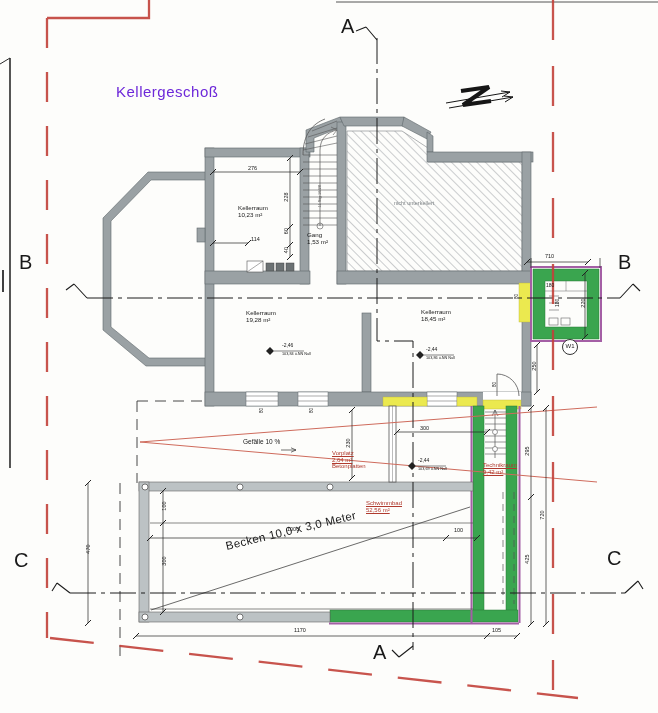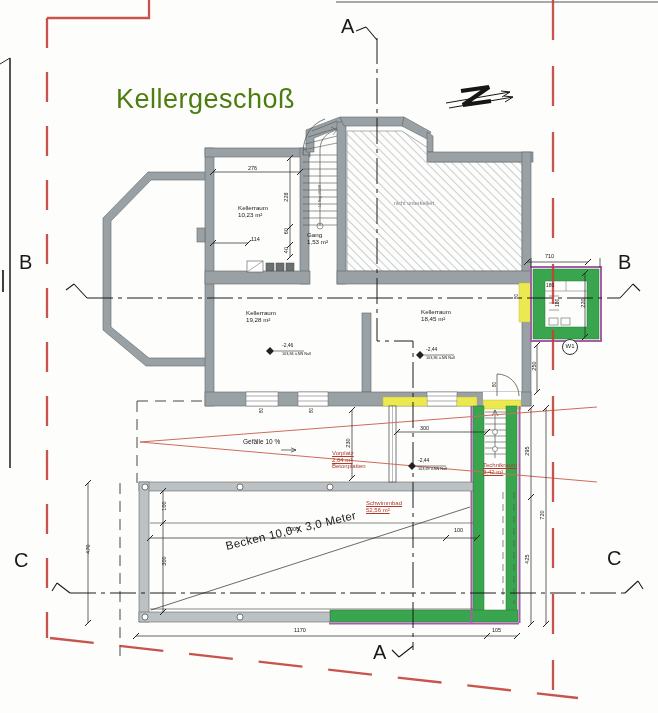--- a/index.html
+++ b/index.html
@@ -2,21 +2,21 @@
 <html><head>
 <meta charset="utf-8">
 <style>
   html,body{margin:0;padding:0;background:#fff;}
   #plan{position:relative;width:658px;height:713px;background:#fdfdfb;overflow:hidden;
         font-family:"Liberation Sans",sans-serif;}
   #plan svg{position:absolute;left:0;top:0;}
   .t{position:absolute;color:#191919;line-height:1.12;white-space:nowrap;
      font-family:"Liberation Sans",sans-serif;}
   .fs20{font-size:20px;}
-  .title{font-size:27px;letter-spacing:.5px;color:#4d7c0f;}
+  .title{font-size:15px;letter-spacing:.5px;color:#6d28d9;}
   .room{font-size:6.2px;}
   .dim{font-size:5.5px;}
   .d5{font-size:5px;}
   .tiny{font-size:4.5px;}
   .vtiny{font-size:3.8px;}
   .rot{width:24px;text-align:center;transform:rotate(-90deg);transform-origin:center;}
   .rot16{width:16px;text-align:center;transform:rotate(-90deg);transform-origin:center;}
   .rot40{width:40px;text-align:center;transform:rotate(-90deg);transform-origin:center;font-size:4px;color:#555;}
   .red{color:#b03a2e;}
   .u{text-decoration:underline;}

